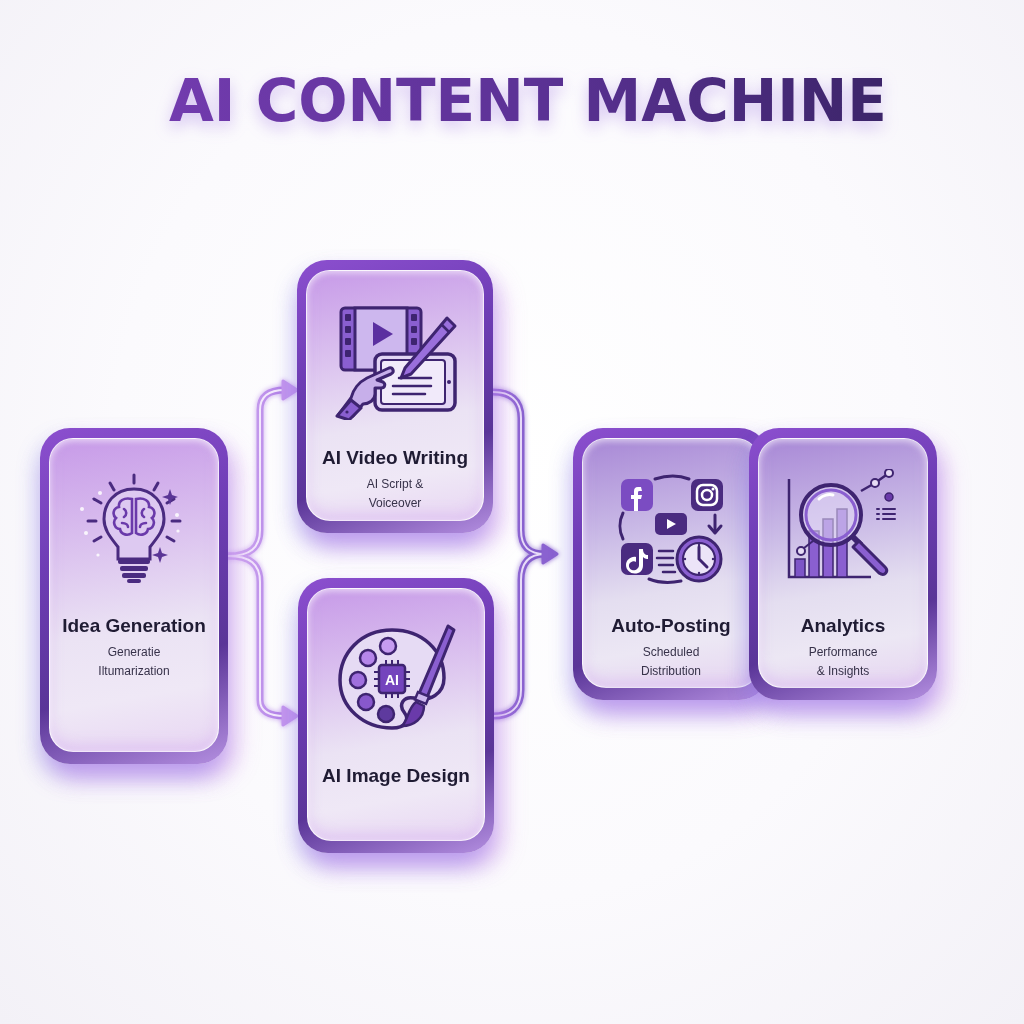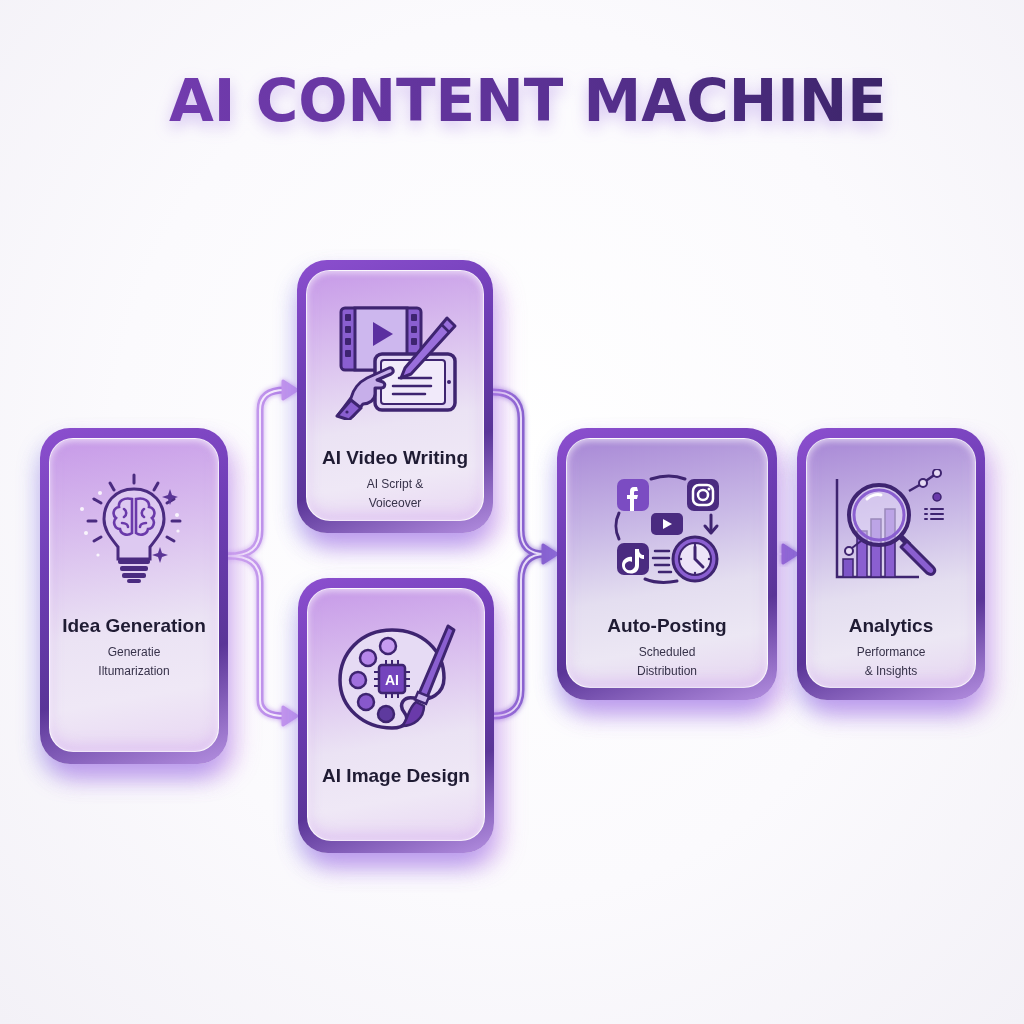--- a/index.html
+++ b/index.html
@@ -223,21 +223,21 @@
 
         <path d="M116 6 L122 10 L94 80 L86 76 Z" fill="#8a5fd0" stroke="#3e2470" stroke-width="3" stroke-linejoin="round"></path>
         <rect x="84" y="74" width="12" height="8" transform="rotate(22 90 78)" fill="#cdb7ee" stroke="#3e2470" stroke-width="2.5"></rect>
         <path d="M84 82 C76 88 76 100 70 106 C82 106 92 98 92 86 Z" fill="#6a3aaa" stroke="#3e2470" stroke-width="2.5" stroke-linejoin="round"></path>
       </svg>
     </div>
     <div class="card-title">AI Image Design</div>
   </div>
 </div>
 
-<div class="card dark" style="left:557px; top:428px; width:220px; height:272px;">
+<div class="card dark" style="left:573px; top:428px; width:196px; height:272px;">
   <div class="inner">
     <div class="icon-wrap">
       <svg width="120" height="120" viewBox="0 0 120 120">
         <path d="M44 10 C56 6 68 6 78 10" stroke="#3e2470" stroke-width="3" fill="none" stroke-linecap="round"></path>
         <path d="M12 44 C8 52 8 62 12 70" stroke="#3e2470" stroke-width="3" fill="none" stroke-linecap="round"></path>
         <path d="M38 110 C48 114 60 114 70 112" stroke="#3e2470" stroke-width="3" fill="none" stroke-linecap="round"></path>
 
         <g>
           <rect x="10" y="10" width="32" height="32" rx="7" fill="#7b4cc2"></rect>
           <path d="M30 18 L27 18 C24 18 23 20 23 22 L23 26 L20 26 L20 30 L23 30 L23 42 L27 42 L27 30 L30 30 L31 26 L27 26 L27 23 C27 22 28 22 29 22 L31 22 Z" fill="#ffffff"></path>
@@ -284,21 +284,21 @@
       </svg>
     </div>
     <div class="card-title">Auto-Posting</div>
     <div class="card-sub">
       <span>Scheduled</span>
       <span>Distribution</span>
     </div>
   </div>
 </div>
 
-<div class="card dark" style="left:797px; top:428px; width:188px; height:272px;">
+<div class="card dark" style="left:749px; top:428px; width:188px; height:272px;">
   <div class="inner">
     <div class="icon-wrap">
       <svg width="124" height="120" viewBox="0 0 124 120">
         <path d="M8 10 L8 108 L90 108" stroke="#3e2470" stroke-width="2.5" fill="none"></path>
         <rect x="14" y="90" width="10" height="18" fill="#7d55c7" stroke="#3e2470" stroke-width="1.5"></rect>
         <rect x="28" y="62" width="10" height="46" fill="#8a5fd0" stroke="#3e2470" stroke-width="1.5"></rect>
         <rect x="42" y="50" width="10" height="58" fill="#8a5fd0" stroke="#3e2470" stroke-width="1.5"></rect>
         <rect x="56" y="40" width="10" height="68" fill="#8a5fd0" stroke="#3e2470" stroke-width="1.5"></rect>
         <circle cx="20" cy="82" r="4" fill="#e6dbf4" stroke="#3e2470" stroke-width="2"></circle>
         <line x1="23" y1="79" x2="32" y2="72" stroke="#3e2470" stroke-width="2"></line>

